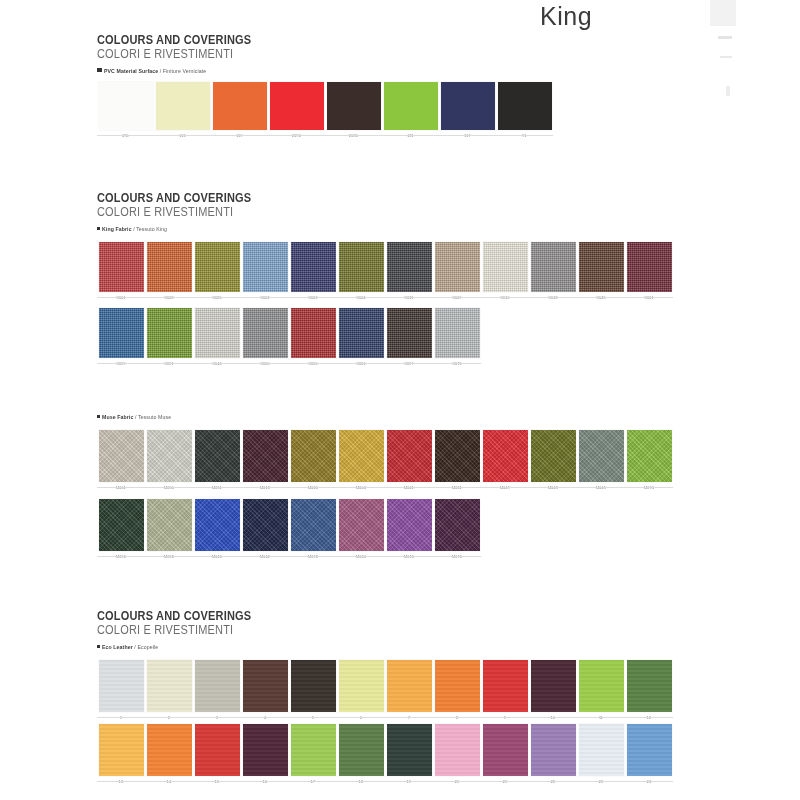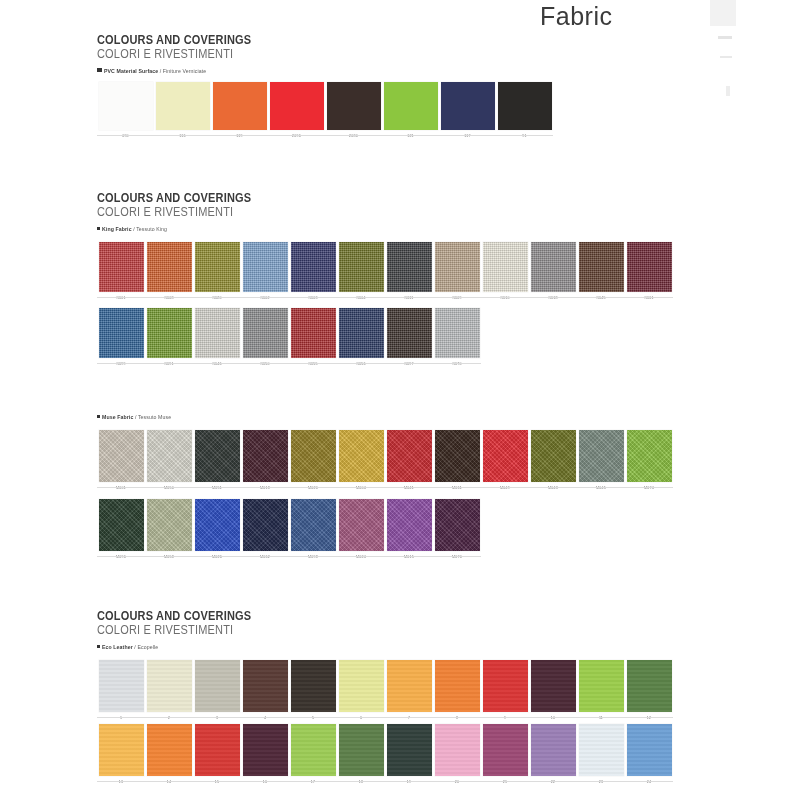--- a/index.html
+++ b/index.html
@@ -87,21 +87,21 @@
   .tex-leather{
     background-image:
       repeating-linear-gradient(0deg, rgba(255,255,255,0.04) 0 2px, rgba(0,0,0,0.03) 2px 4px);
   }
 </style>
 </head>
 <body>
 
 <div class="page">
 
-  <div class="brand">Fabric</div>
+  <div class="brand">King</div>
   <div class="edge-mark edge-a"></div>
   <div class="edge-mark edge-b"></div>
   <div class="edge-mark edge-c"></div>
   <div class="edge-mark edge-d"></div>
 
   <div id="sections-host">
       <div class="section" style="top: 34px;">
         <div style="position: absolute; left: 97px; top: 0px;">
           <div class="head-en">COLOURS AND COVERINGS</div>
           <div class="head-it">COLORI E RIVESTIMENTI</div>

